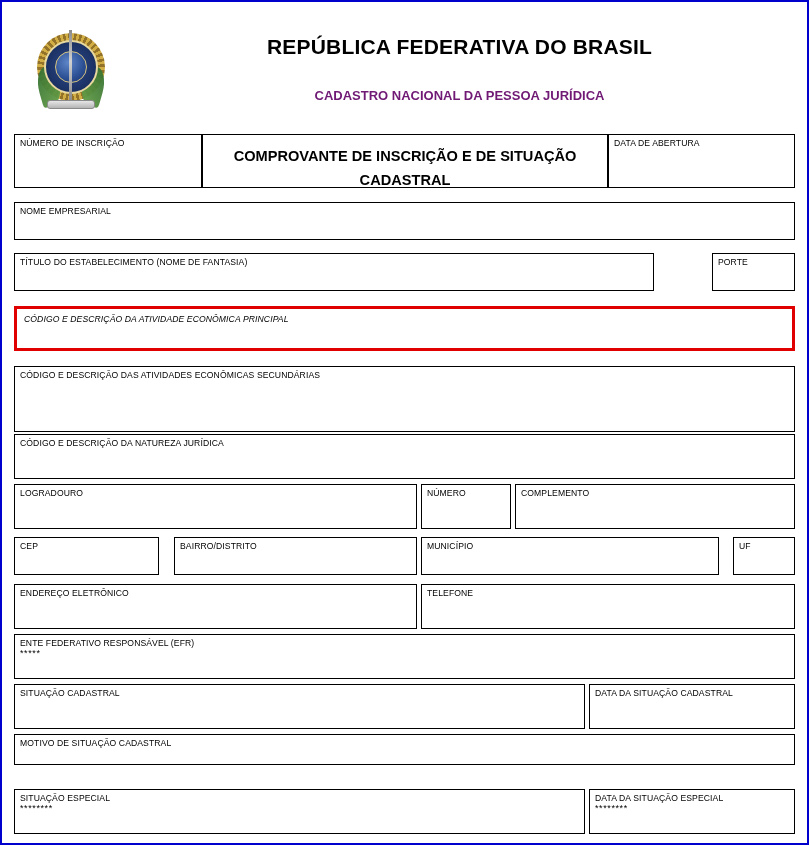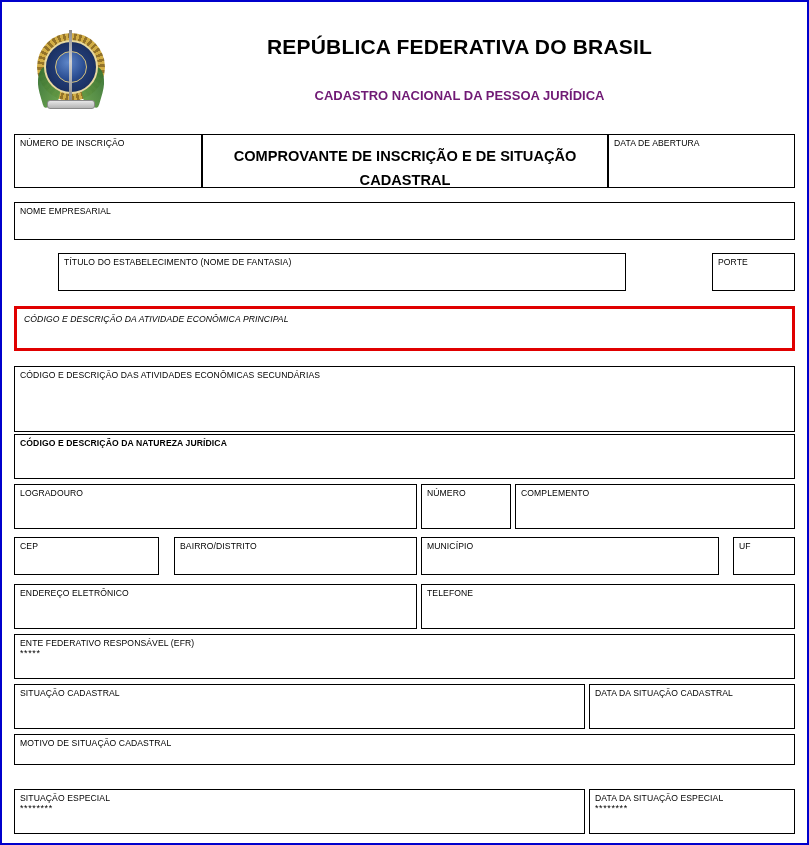--- a/index.html
+++ b/index.html
@@ -218,40 +218,40 @@
     <div class="box" style="left:594px; top:122px; width:187px; height:54px;">
       <div class="lbl">DATA DE ABERTURA</div>
       <div class="val"></div>
     </div>
 
     <div class="box" style="left:0px; top:190px; width:781px; height:38px;">
       <div class="lbl">NOME EMPRESARIAL</div>
       <div class="val"></div>
     </div>
 
-    <div class="box" style="left:0px; top:241px; width:568px; height:38px;margin-left:44px;">
+    <div class="box" style="left:0px; top:241px; width:640px; height:38px;">
       <div class="lbl">TÍTULO DO ESTABELECIMENTO (NOME DE FANTASIA)</div>
       <div class="val"></div>
     </div>
     <div class="box" style="left:698px; top:241px; width:83px; height:38px;">
       <div class="lbl">PORTE</div>
       <div class="val"></div>
     </div>
 
     <div class="box highlight" style="left:0px; top:294px; width:781px; height:45px;font-style:italic;">
       <div class="lbl" style="left:7px; top:5px;">CÓDIGO E DESCRIÇÃO DA ATIVIDADE ECONÔMICA PRINCIPAL</div>
       <div class="val" style="left:7px; top:16px;"></div>
     </div>
 
     <div class="box" style="left:0px; top:354px; width:781px; height:66px;">
       <div class="lbl">CÓDIGO E DESCRIÇÃO DAS ATIVIDADES ECONÔMICAS SECUNDÁRIAS</div>
       <div class="val"></div>
     </div>
 
-    <div class="box" style="left:0px; top:422px; width:781px; height:45px;font-weight:bold;">
+    <div class="box" style="left:0px; top:422px; width:781px; height:45px;">
       <div class="lbl">CÓDIGO E DESCRIÇÃO DA NATUREZA JURÍDICA</div>
       <div class="val"></div>
     </div>
 
     <div class="box" style="left:0px; top:472px; width:403px; height:45px;">
       <div class="lbl">LOGRADOURO</div>
       <div class="val"></div>
     </div>
     <div class="box" style="left:407px; top:472px; width:90px; height:45px;">
       <div class="lbl">NÚMERO</div>

